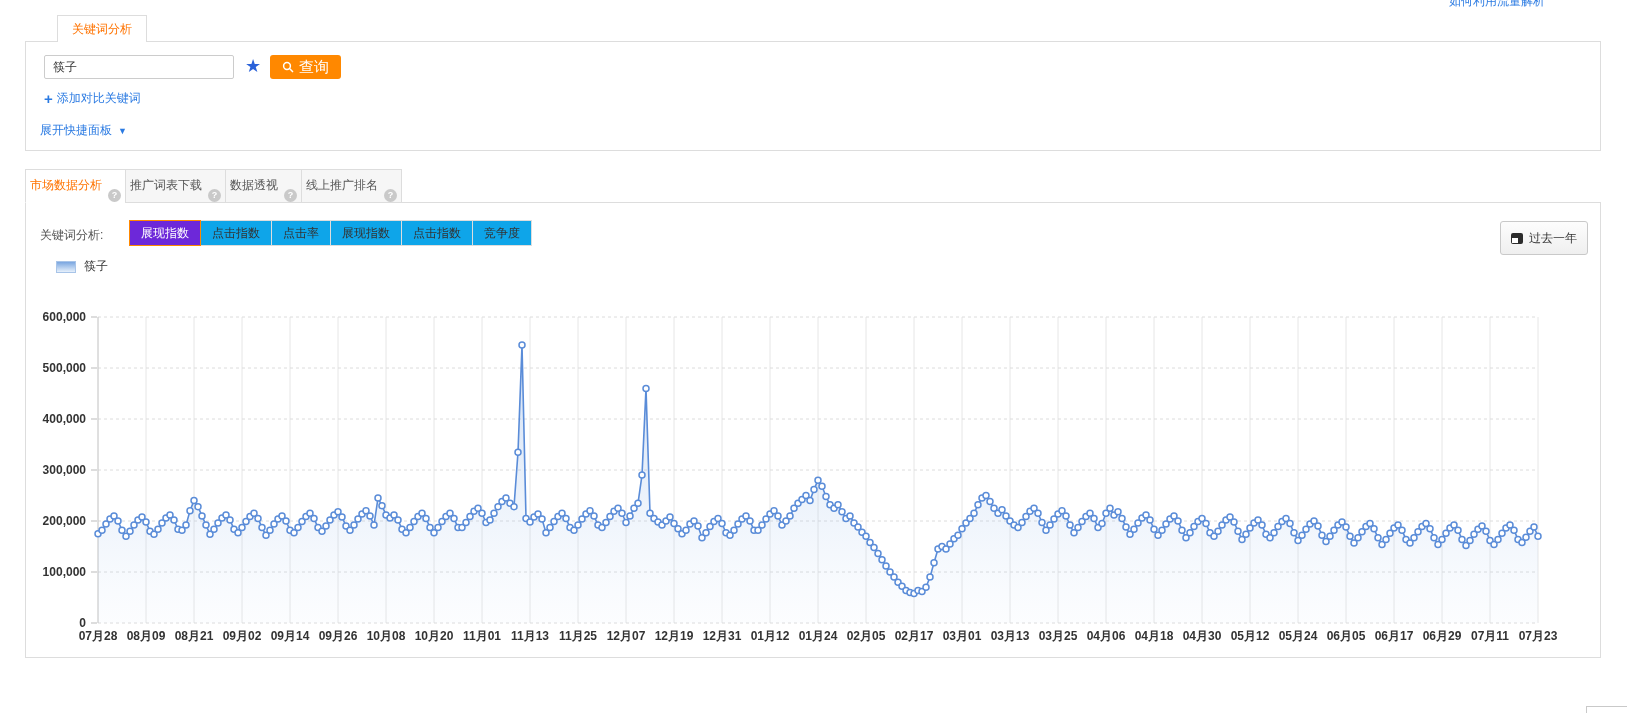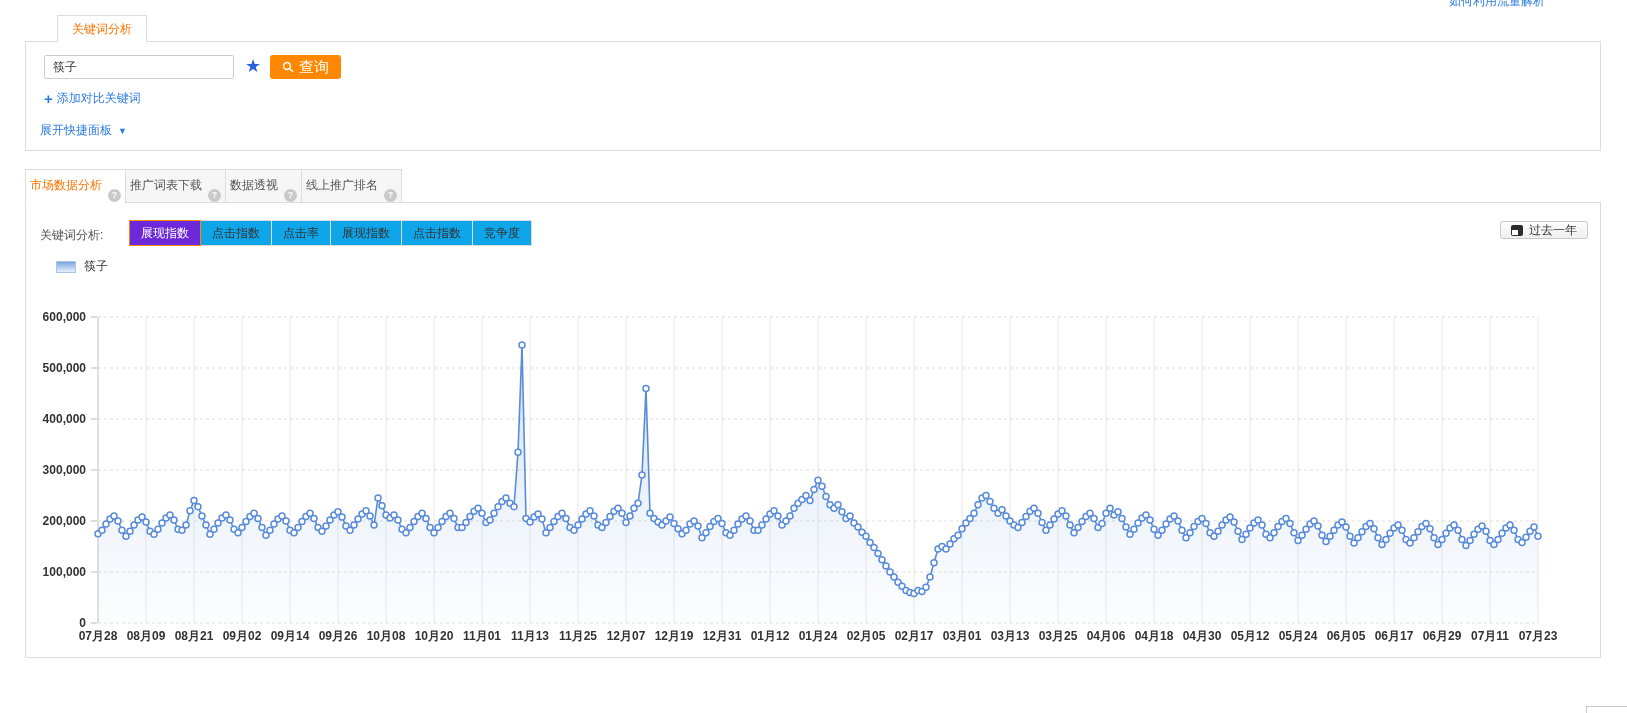--- a/index.html
+++ b/index.html
@@ -35,21 +35,21 @@
     font-size:9px;font-weight:bold;line-height:13px;text-align:center;}
 
   
   .dtype-label{position:absolute;left:40px;top:227px;color:#555;}
   .dtype-group{position:absolute;left:130px;top:220px;display:flex;}
   .dtype-btn{height:26px;line-height:24px;padding:0 11px;background:#0ea5e9;border:1px solid #ddd;
     margin-left:-1px;color:#333;font-size:12px;cursor:pointer;box-sizing:border-box;
     font-family:"Liberation Sans","DejaVu Sans",sans-serif;}
   .dtype-btn.active{background:#6d28d9;border-color:#ff8800;color:#fff;position:relative;z-index:2;}
 
-  .daterange-btn{position:absolute;left:1500px;top:221px;height:18px;padding:0 10px;
+  .daterange-btn{position:absolute;left:1500px;top:221px;height:34px;padding:0 10px;
     border:1px solid #c9c9c9;border-radius:3px;background:linear-gradient(#fdfdfd,#efefef);
     color:#333;font-size:12px;display:flex;align-items:center;gap:6px;cursor:pointer;box-sizing:border-box;
     font-family:"Liberation Sans","DejaVu Sans",sans-serif;}
   .cal-icon{display:inline-block;width:12px;height:11px;background:#2c2c2c;border-radius:2px;position:relative;}
   .cal-icon::after{content:"";position:absolute;left:1px;bottom:1px;width:6px;height:5px;background:#fff;}
 
   .legend{position:absolute;left:56px;top:258px;display:flex;align-items:center;gap:8px;}
   .legend-swatch{width:20px;height:12px;border:1px solid #a8c4e8;
     background:linear-gradient(#7aa6e0,#e6f0fb);box-sizing:border-box;}
 

